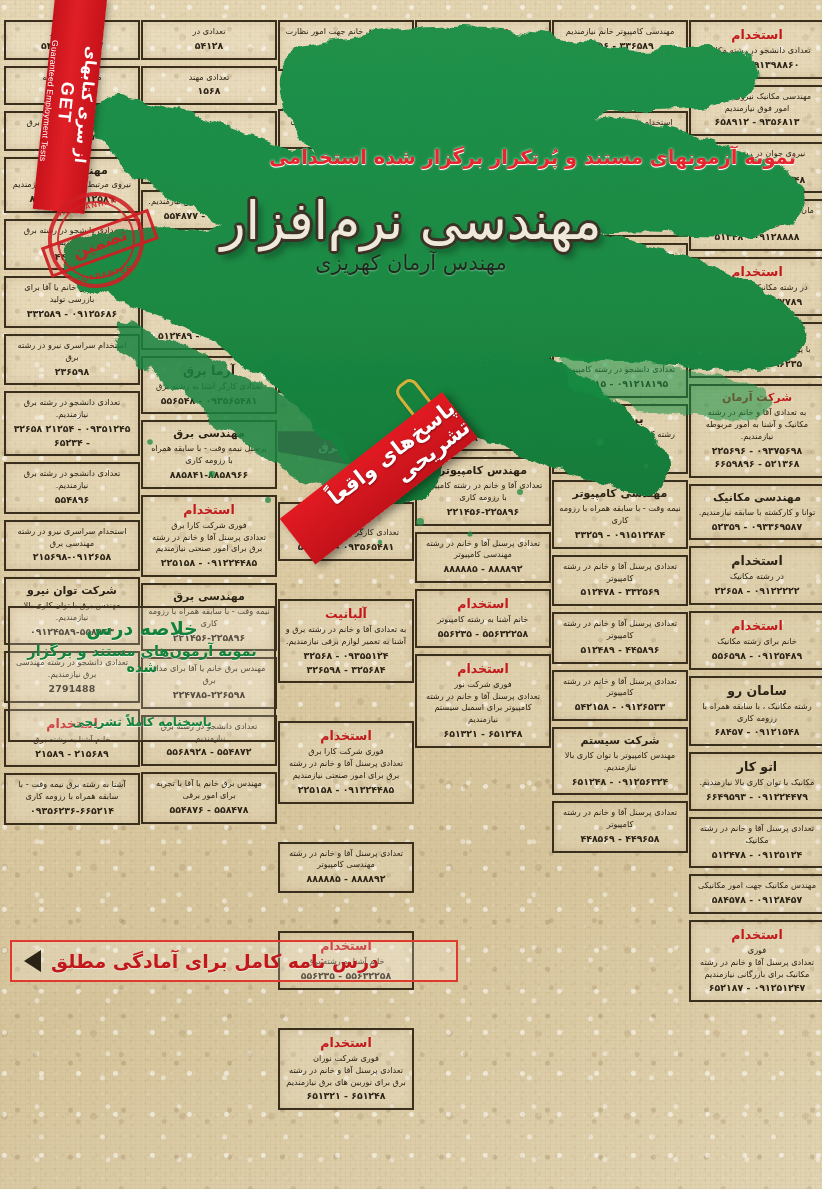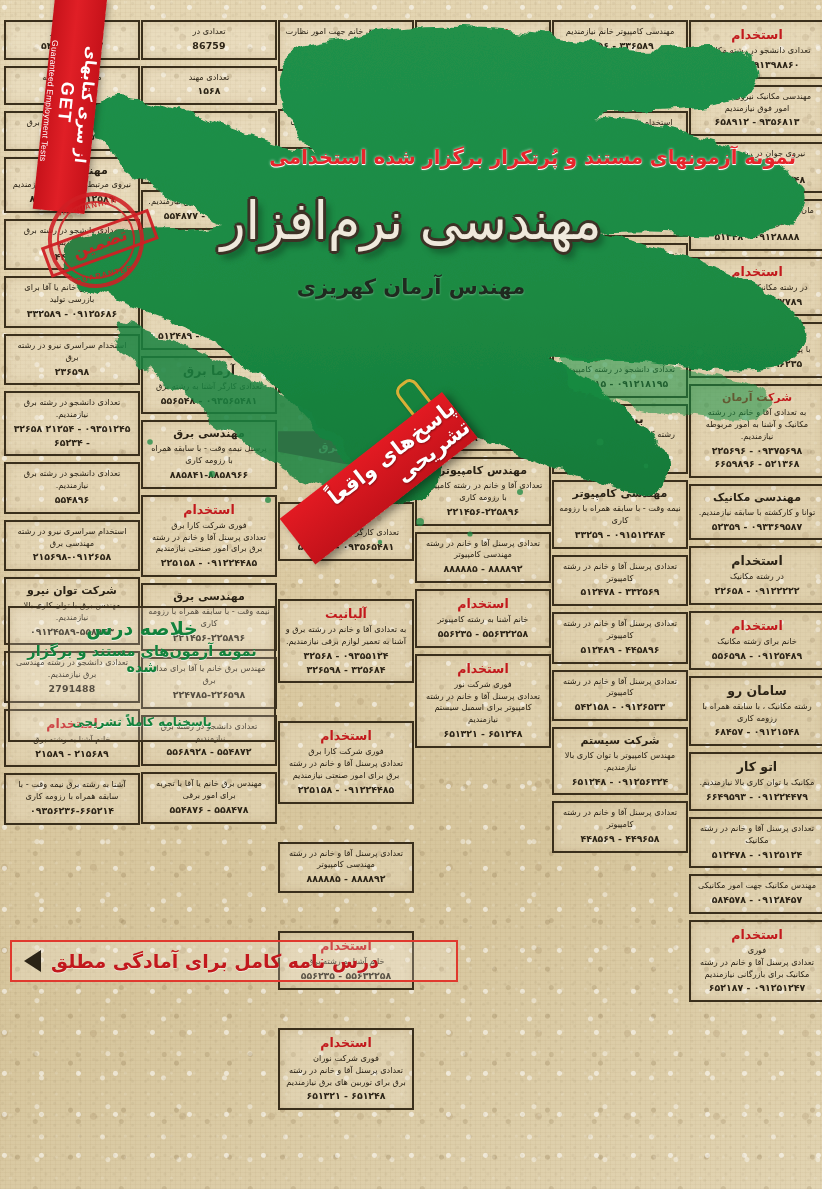--- a/index.html
+++ b/index.html
@@ -68,21 +68,21 @@
   
   #titlewrap{position:absolute;left:0;right:0;top:196px;text-align:center;pointer-events:none;}
   #title{
     font-size:52px;font-weight:normal;color:#efe9dc;line-height:.98;
     letter-spacing:-1px;
     text-shadow:
       -2px -2px 0 #3d3226, 2px -2px 0 #3d3226, -2px 2px 0 #3d3226, 2px 2px 0 #3d3226,
       0 -3px 0 #3d3226, 0 3px 0 #3d3226, -3px 0 0 #3d3226, 3px 0 0 #3d3226,
       5px 6px 7px rgba(0,0,0,.45);
   }
-  #author{margin-top:28px;font-size:21px;font-weight:bold;color:#1f2a1f;text-shadow:0 1px 2px rgba(255,255,255,.35);}
+  #author{margin-top:4px;font-size:21px;font-weight:normal;color:#1f2a1f;text-shadow:0 1px 2px rgba(255,255,255,.35);}
 
   
   #headline{
     position:absolute;left:236px;top:146px;width:560px;text-align:right;
     font-size:19.5px;font-weight:bold;color:#e8252c;
     text-shadow:0 1px 0 #fff,0 0 3px rgba(255,255,255,.8);
     pointer-events:none;
   }
 
   
@@ -232,21 +232,21 @@
           <span class="tel">۲۱۵۶۸۹ - ۲۱۵۸۹</span>
         </div>
         <div class="ad">
           <span class="body">آشنا به رشته برق نیمه وقت - با سابقه همراه با رزومه کاری</span>
           <span class="tel">۰۹۳۵۶۲۳۶-۶۶۵۲۱۴</span>
         </div>
       </div>
       <div class="col" style="width: 136px; left: 141px;">
         <div class="ad">
           <span class="body">تعدادی در</span>
-          <span class="tel">86759</span>
+          <span class="tel">۵۴۱۲۸</span>
         </div>
         <div class="ad">
           <span class="body">تعدادی مهند</span>
           <span class="tel">۱۵۶۸</span>
         </div>
         <div class="ad">
           <span class="body">مهندسی</span>
           <span class="tel">۲۲۴۰</span>
         </div>
         <div class="ad">

